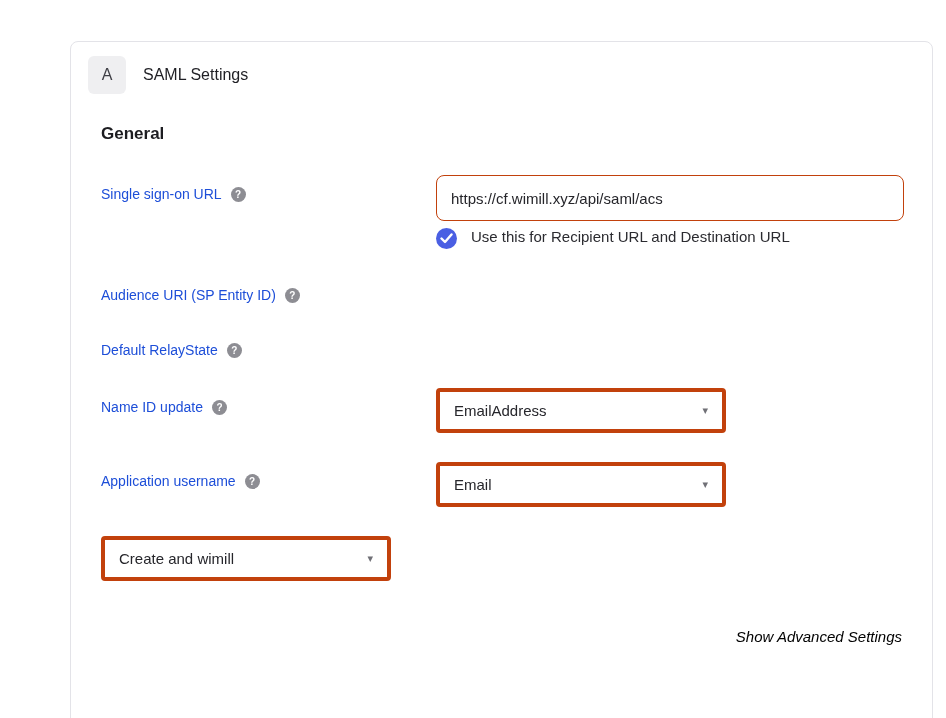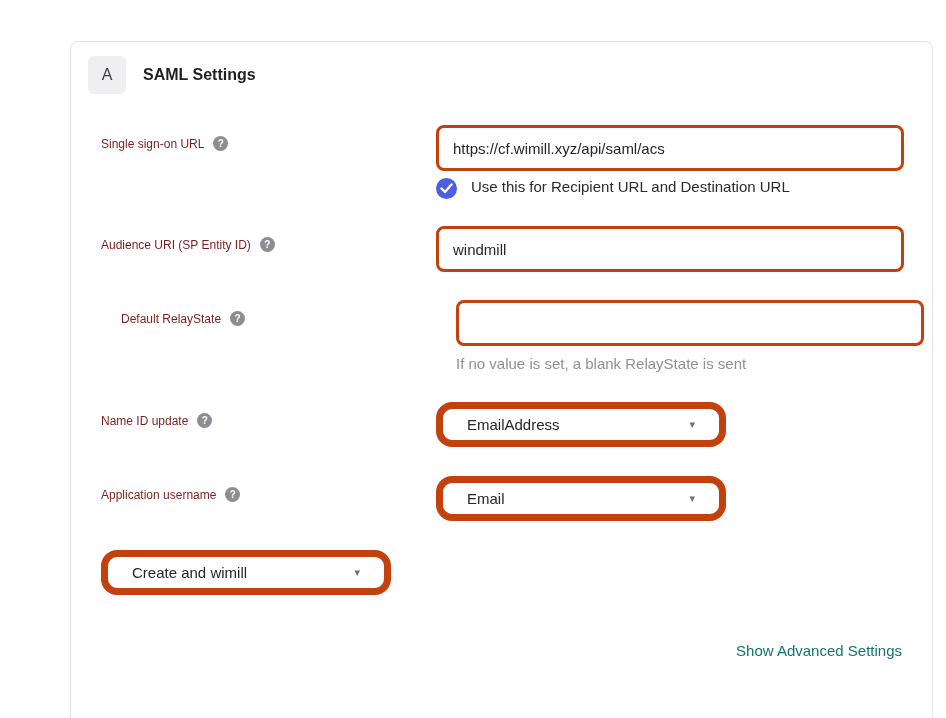--- a/index.html
+++ b/index.html
@@ -26,21 +26,21 @@
   .app-badge {
     width: 38px; height: 38px;
     background: #efeff1;
     border-radius: 6px;
     display: flex; align-items: center; justify-content: center;
     font-size: 16px; color: #3f3f46;
   }
   .card-title {
     margin-left: 17px;
     font-size: 16px;
-    font-weight: 700;
+    font-weight: 400;
     color: #1f1f24;
   }
   .section-heading {
     margin: 30px 0 0 30px;
     font-size: 17px;
     font-weight: 700;
     color: #1d1d21;
   }
   .form {
     margin: 0 30px;
@@ -50,41 +50,41 @@
     align-items: flex-start;
   }
   .field-label-col {
     width: 335px;
     flex: 0 0 335px;
     padding-top: 11px;
     display: flex;
     align-items: center;
   }
   .field-label {
-    font-size: 12px;
-    color: #7f1d1d;
+    font-size: 14px;
+    color: #1d4ed8;
   }
   .help-icon {
     width: 15px; height: 15px;
     margin-left: 9px;
     background: #8d8d93;
     border-radius: 50%;
     display: inline-flex;
     align-items: center; justify-content: center;
     font-size: 10px;
     font-weight: 700;
     color: #ffffff;
     cursor: pointer;
     flex: 0 0 15px;
   }
   .field-control { flex: 1; }
   .text-input {
     width: 468px;
     height: 46px;
-    border: 3px solid #c2410c;
+    border: 1px solid #c2410c;
     border-radius: 8px;
     padding: 0 14px;
     font-family: "Liberation Sans", sans-serif;
     font-size: 15px;
     color: #26262b;
     background: #ffffff;
     outline: none;
     display: block;
   }
   .checkbox-row {
@@ -107,23 +107,23 @@
     color: #2b2b30;
   }
   .hint-text {
     margin-top: 9px;
     font-size: 15px;
     color: #8f8f96;
   }
   .select-box {
     width: 290px;
     height: 45px;
-    border: 7px solid #c2410c;
-    border-radius: 16px;
-    padding: 0 24px;
+    border: 4px solid #c2410c;
+    border-radius: 4px;
+    padding: 0 14px;
     display: flex;
     align-items: center;
     justify-content: space-between;
     cursor: pointer;
     background: #ffffff;
   }
   .select-value {
     font-size: 15px;
     color: #26262b;
   }
@@ -131,42 +131,44 @@
     font-size: 11px;
     color: #707076;
     line-height: 1;
   }
   .link-row {
     margin-top: 47px;
     text-align: right;
   }
   .advanced-link {
     font-size: 15px;
-    color: #0f766e;
+    color: #000000;
     text-decoration: none;
     cursor: pointer;
+    font-style: italic;
   }
   
   .row-sso        { margin-top: 31px; }
   .row-audience   { margin-top: 27px; }
-  .row-relay      { margin-top: 28px; margin-left: 20px; }
+  .row-relay      { margin-top: 28px; }
   .row-nameid     { margin-top: 30px; }
   .row-appuser    { margin-top: 29px; }
   .row-updateuser { margin-top: 29px; }
 </style>
 </head>
 <body>
 
 <div class="card">
 
   <div class="card-header">
     <div class="app-badge">A</div>
     <div class="card-title">SAML Settings</div>
   </div>
 
+  <div class="section-heading">General</div>
 
   <div class="form">
 
     <div class="field-row row-sso">
       <div class="field-label-col">
         <span class="field-label">Single sign-on URL</span>
         <span class="help-icon">?</span>
       </div>
       <div class="field-control">
         <input type="text" class="text-input" value="https://cf.wimill.xyz/api/saml/acs" style="">
@@ -179,33 +181,26 @@
           <span class="checkbox-label">Use this for Recipient URL and Destination URL</span>
         </div>
       </div>
     </div>
 
     <div class="field-row row-audience">
       <div class="field-label-col">
         <span class="field-label">Audience URI (SP Entity ID)</span>
         <span class="help-icon">?</span>
       </div>
-      <div class="field-control">
-        <input type="text" class="text-input" value="windmill" style="">
-      </div>
     </div>
 
     <div class="field-row row-relay">
       <div class="field-label-col">
         <span class="field-label">Default RelayState</span>
         <span class="help-icon">?</span>
-      </div>
-      <div class="field-control">
-        <input type="text" class="text-input" value="" style="">
-        <div class="hint-text">If no value is set, a blank RelayState is sent</div>
       </div>
     </div>
 
     <div class="field-row row-nameid">
       <div class="field-label-col">
         <span class="field-label">Name ID update</span>
         <span class="help-icon">?</span>
       </div>
       <div class="field-control">
         <div class="select-box">

